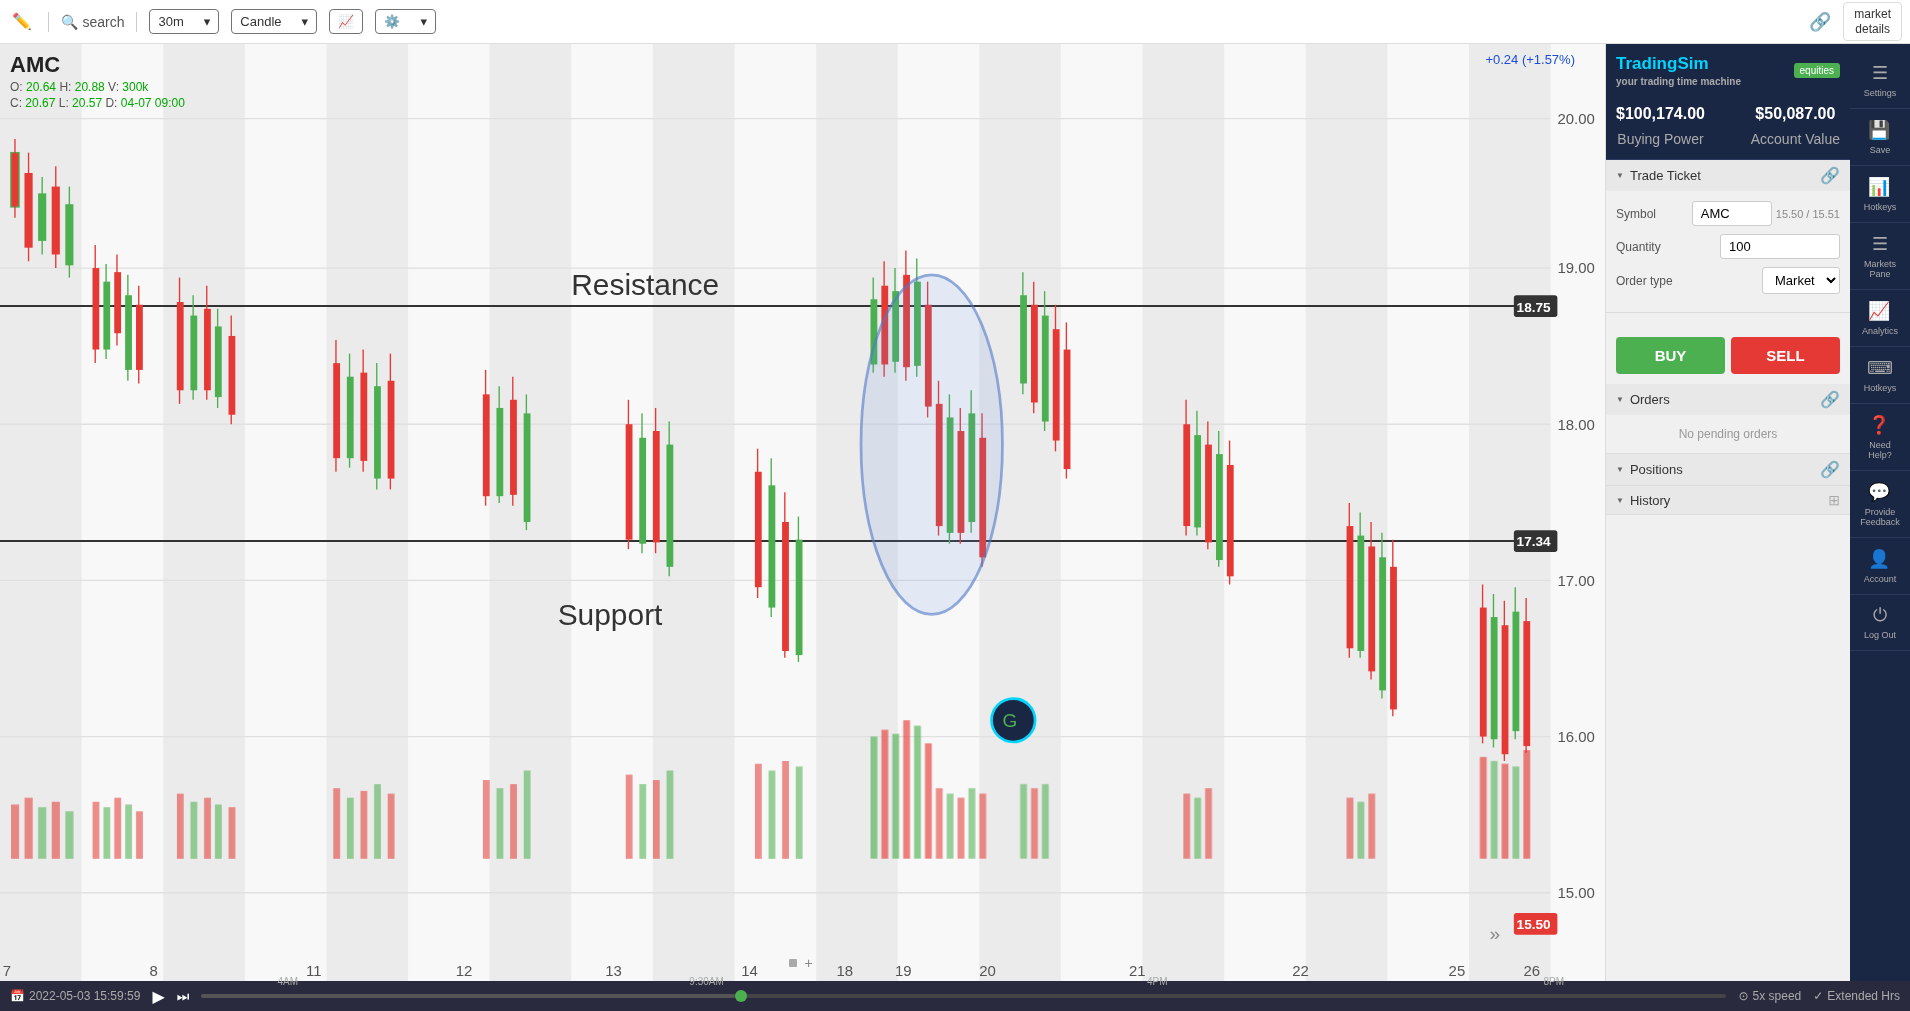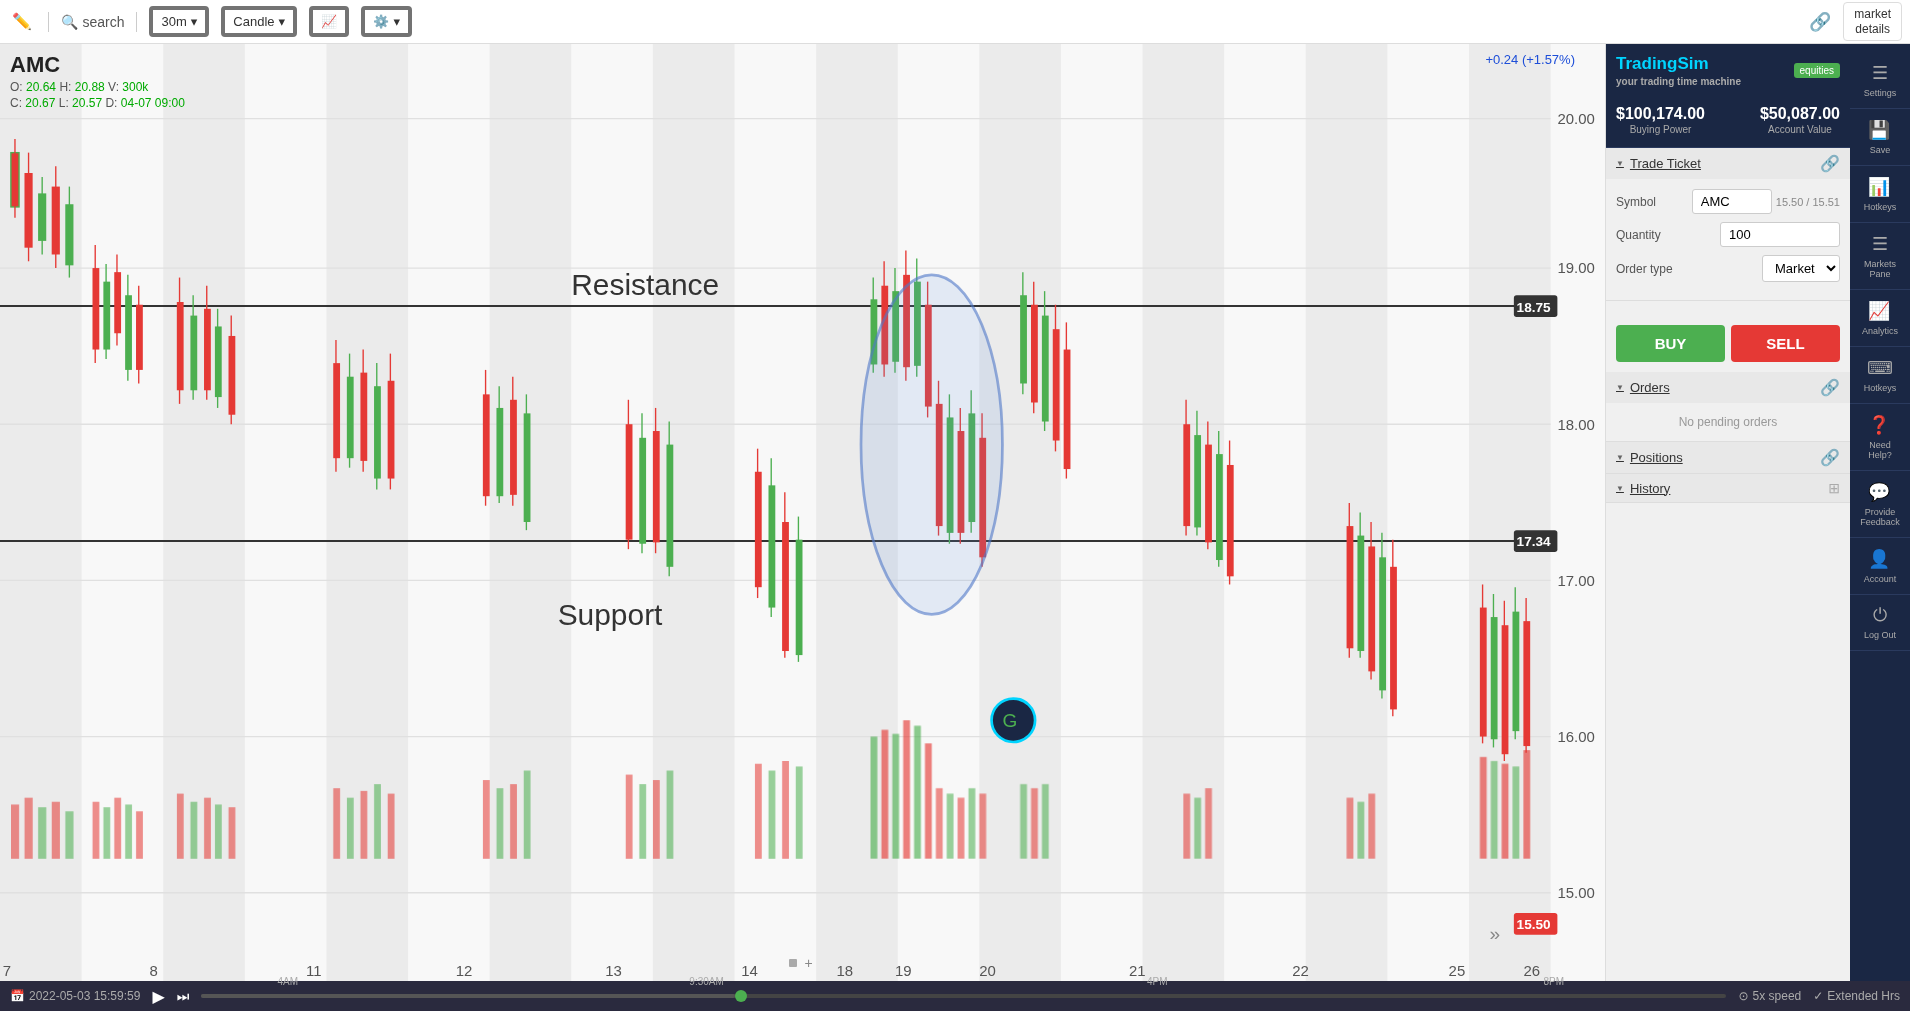--- a/index.html
+++ b/index.html
@@ -12,21 +12,21 @@
       display: flex;
       align-items: center;
       padding: 0 8px;
       gap: 12px;
       border-bottom: 1px solid #ddd;
       flex-shrink: 0;
     }
     .toolbar-icon { width: 28px; height: 28px; display: flex; align-items: center; justify-content: center; cursor: pointer; color: #555; font-size: 16px; }
     .toolbar-search { display: flex; align-items: center; gap: 4px; color: #555; font-size: 14px; cursor: pointer; }
     .toolbar-divider { width: 1px; height: 20px; background: #ccc; }
-    .toolbar-btn { padding: 4px 8px; border: 4px solid #737373; border-radius: 4px; background: white; cursor: pointer; font-size: 13px; color: #333; display: flex; align-items: center; gap: 4px; }
+    .toolbar-btn { padding: 4px 8px; border: 1px solid #737373; border-radius: 4px; background: white; cursor: pointer; font-size: 13px; color: #333; display: flex; align-items: center; gap: 20px; }
     .toolbar-spacer { flex: 1; }
     .market-details-btn { padding: 4px 10px; border: 1px solid #ddd; border-radius: 4px; background: white; cursor: pointer; font-size: 12px; color: #333; text-align: center; line-height: 1.2; }
     .link-icon { color: #4CAF50; font-size: 18px; cursor: pointer; }
 
     
     #main-area {
       display: flex;
       flex: 1;
       overflow: hidden;
     }
@@ -100,26 +100,26 @@
     
     #account-info {
       background: #1a2744;
       padding: 8px 10px 12px;
       display: flex;
       justify-content: space-between;
       border-bottom: 1px solid #2a3a5e;
     }
     .account-block { text-align: center; }
     .account-amount { font-size: 16px; color: white; font-weight: bold; }
-    .account-label { font-size: 10px; color: #aaa; margin-top: 1px; }
+    .account-label { font-size: 14px; color: #aaa; margin-top: 8px; }
 
     
     .panel-section { border-bottom: 1px solid #ddd; }
     .section-header { background: #e8e8e8; padding: 6px 10px; display: flex; align-items: center; justify-content: space-between; cursor: pointer; }
-    .section-title { font-size: 13px; color: #333; display: flex; align-items: center; gap: 6px; text-decoration: underline; }
+    .section-title { font-size: 13px; color: #333; display: flex; align-items: center; gap: 6px; }
     .section-title::before { content: '▼'; font-size: 8px; color: #666; }
     .section-link { color: #4CAF50; font-size: 16px; cursor: pointer; }
 
     
     #trade-ticket { padding: 10px; }
     .field-row { display: flex; align-items: center; justify-content: space-between; margin-bottom: 8px; }
     .field-label { font-size: 12px; color: #555; }
     .field-input { border: 1px solid #ccc; border-radius: 3px; padding: 4px 8px; font-size: 13px; width: 120px; background: white; }
     .symbol-price { color: #888; font-size: 11px; margin-left: 4px; }
 

